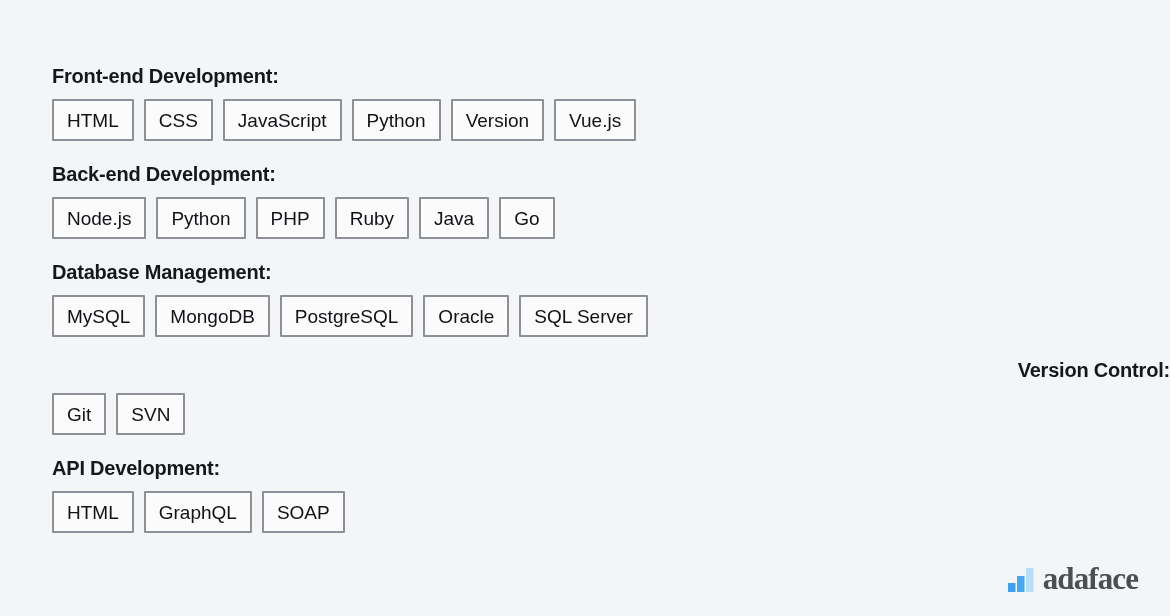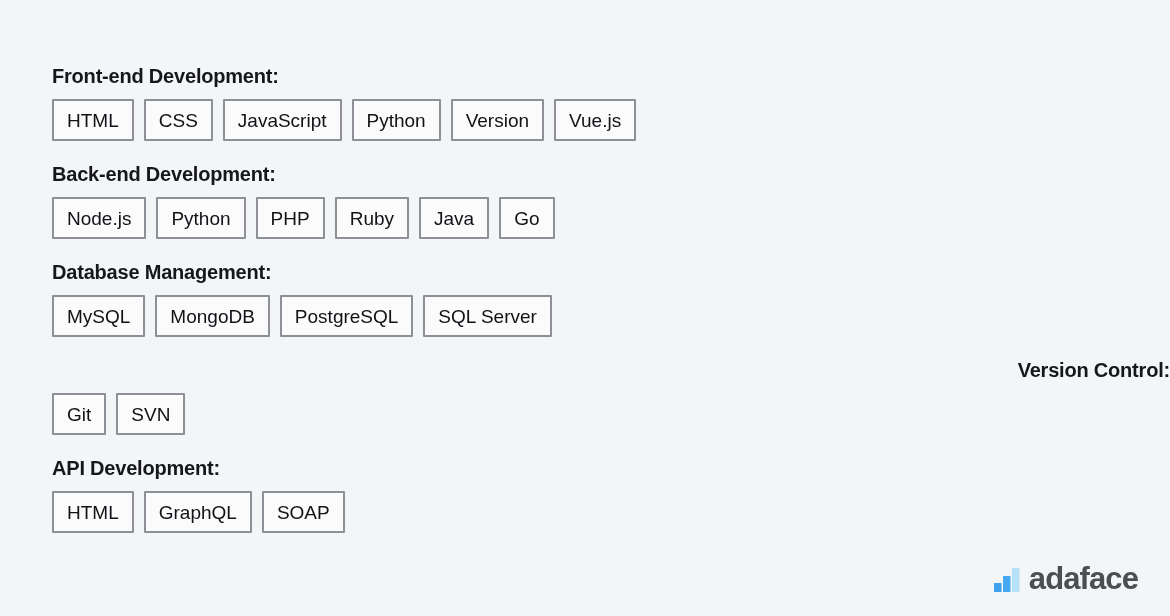--- a/index.html
+++ b/index.html
@@ -85,20 +85,21 @@
     display: block;
     width: 26px;
     height: 26px;
   }
   .brand-name {
     font-size: 31px;
     font-weight: bold;
     color: #4b4f54;
     letter-spacing: -0.9px;
     line-height: 1;
+    font-family: Liberation Serif, serif;
   }
 </style>
 </head>
 <body>
 
 <div class="page">
 
   <div class="section s1">
     <div class="section-title">Front-end Development:</div>
     <div class="chip-row">
@@ -122,20 +123,21 @@
       <span class="chip">Go</span>
     </div>
   </div>
 
   <div class="section s3">
     <div class="section-title">Database Management:</div>
     <div class="chip-row">
       <span class="chip">MySQL</span>
       <span class="chip">MongoDB</span>
       <span class="chip">PostgreSQL</span>
+      <span class="chip">Oracle</span>
       <span class="chip">SQL Server</span>
     </div>
   </div>
 
   <div class="section s4">
     <div class="section-title">Version Control:</div>
     <div class="chip-row">
       <span class="chip">Git</span>
       <span class="chip">SVN</span>
     </div>

